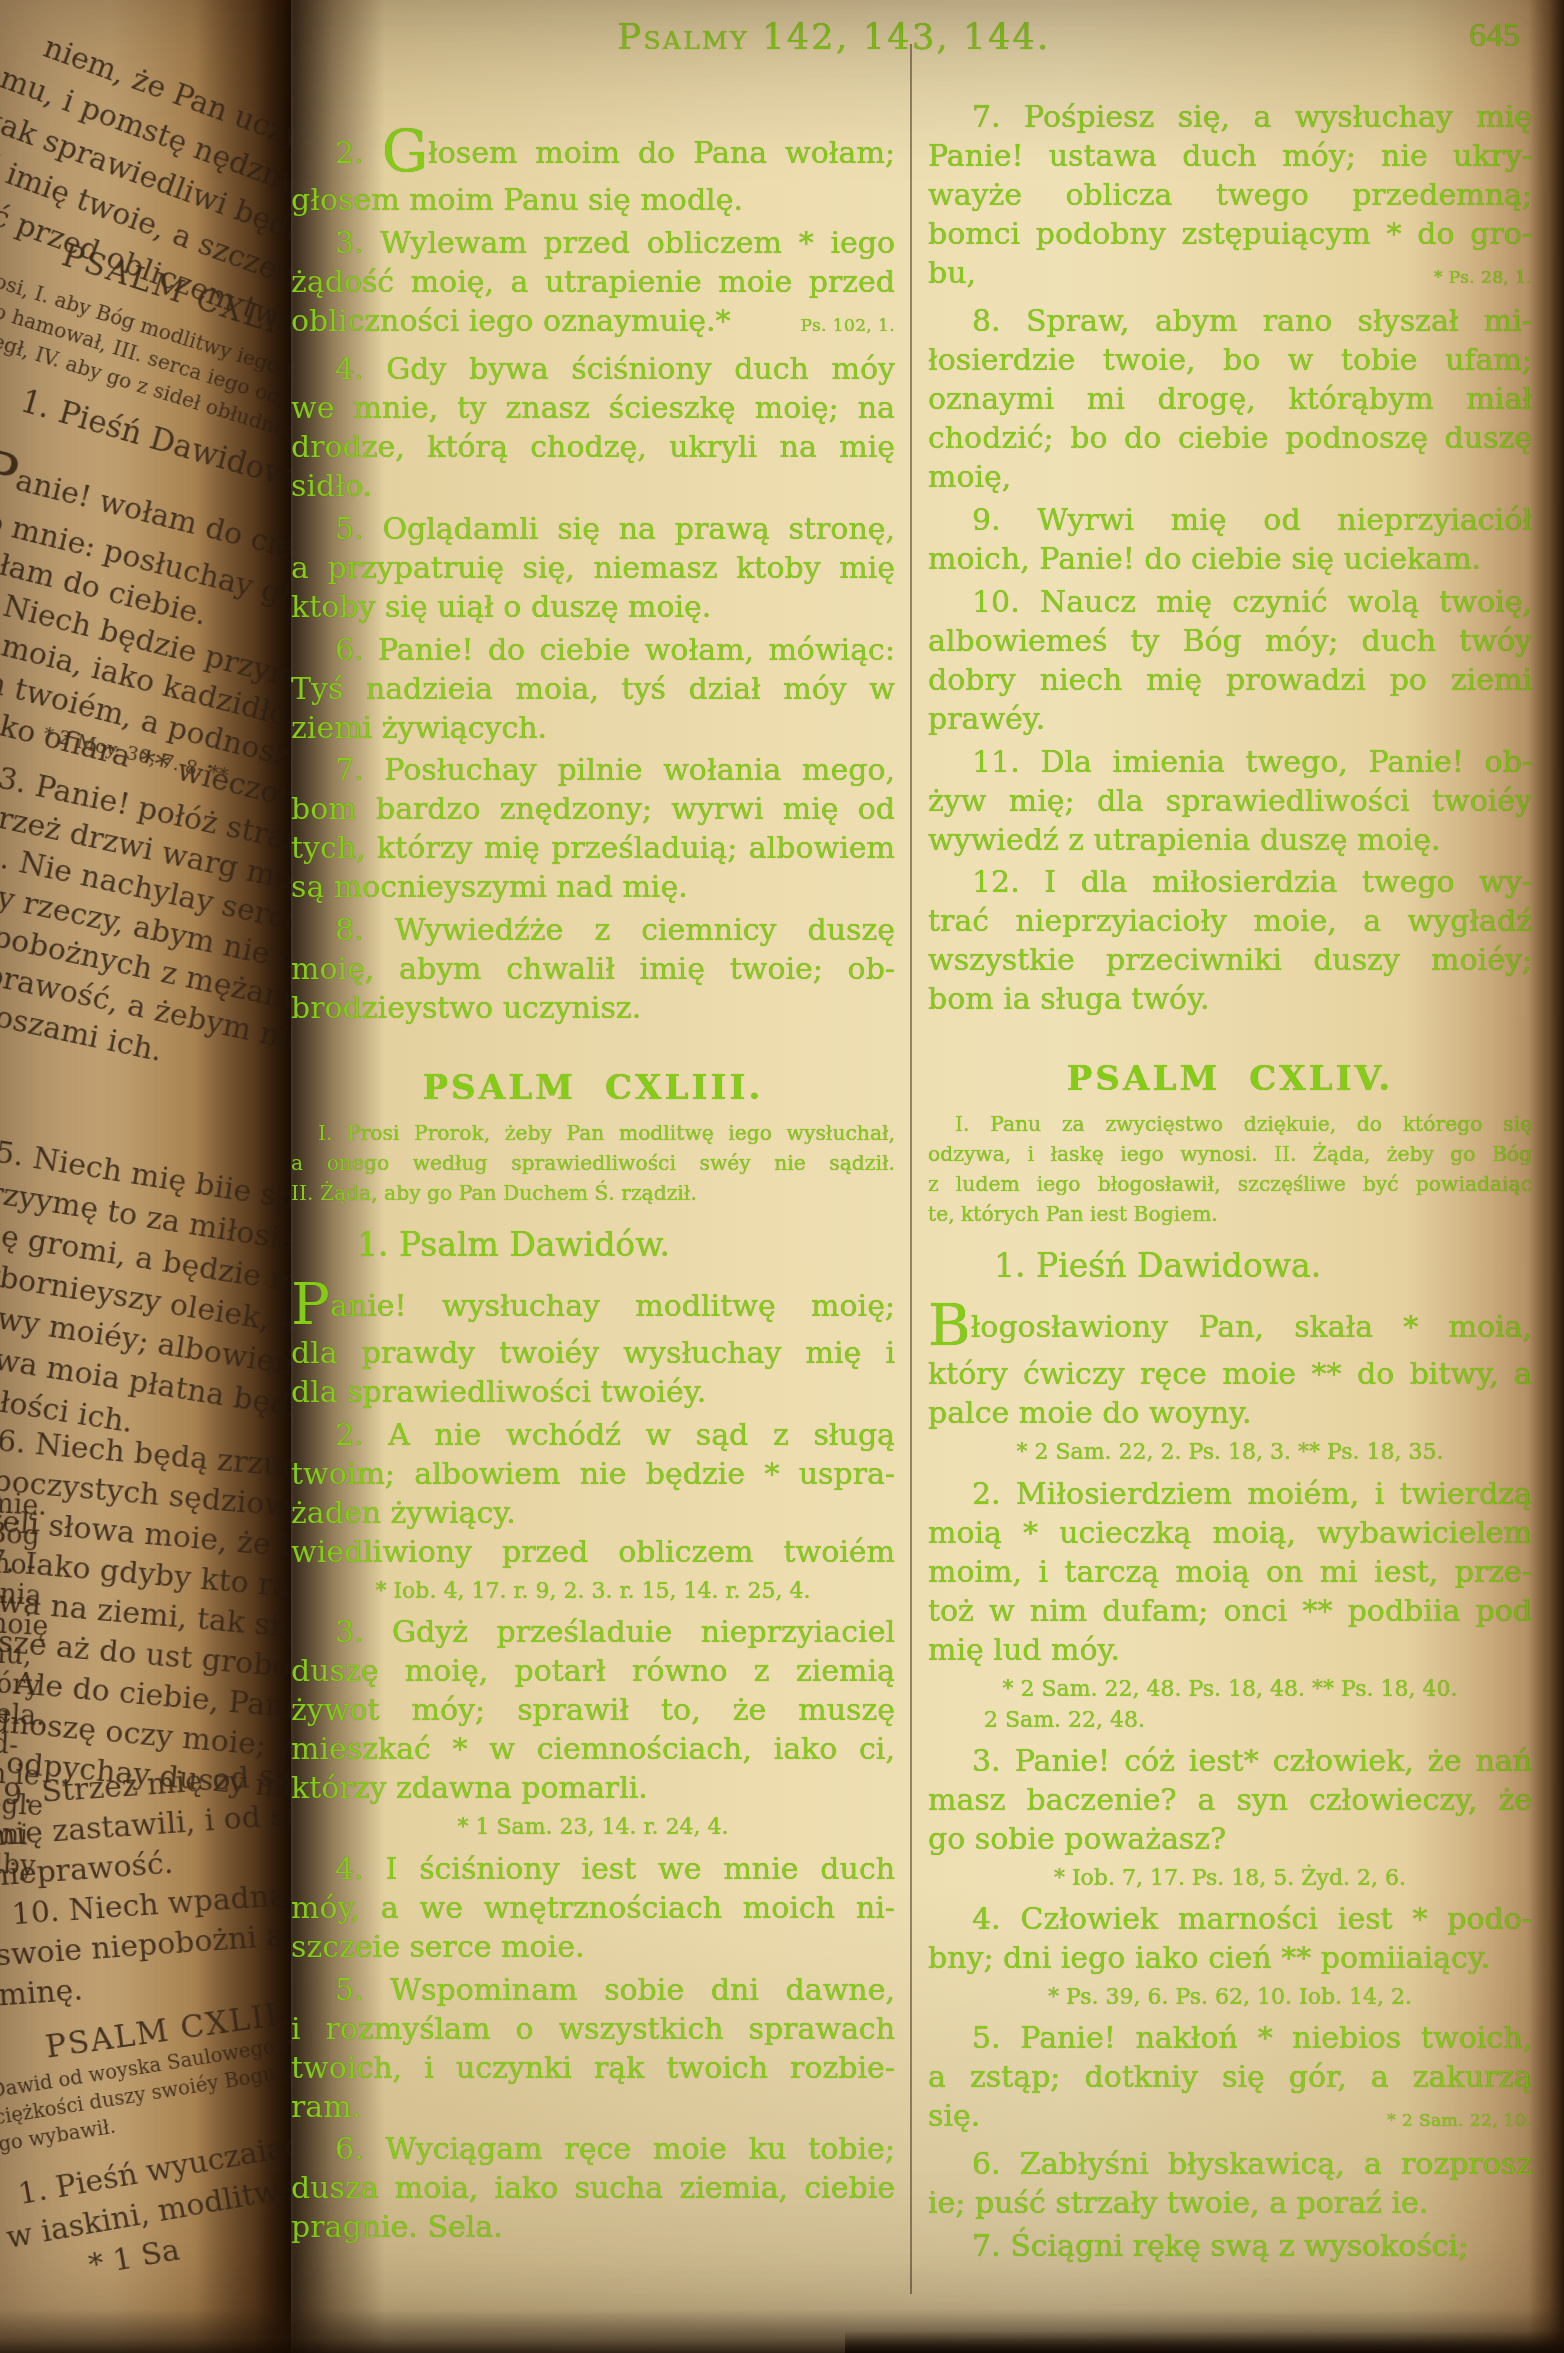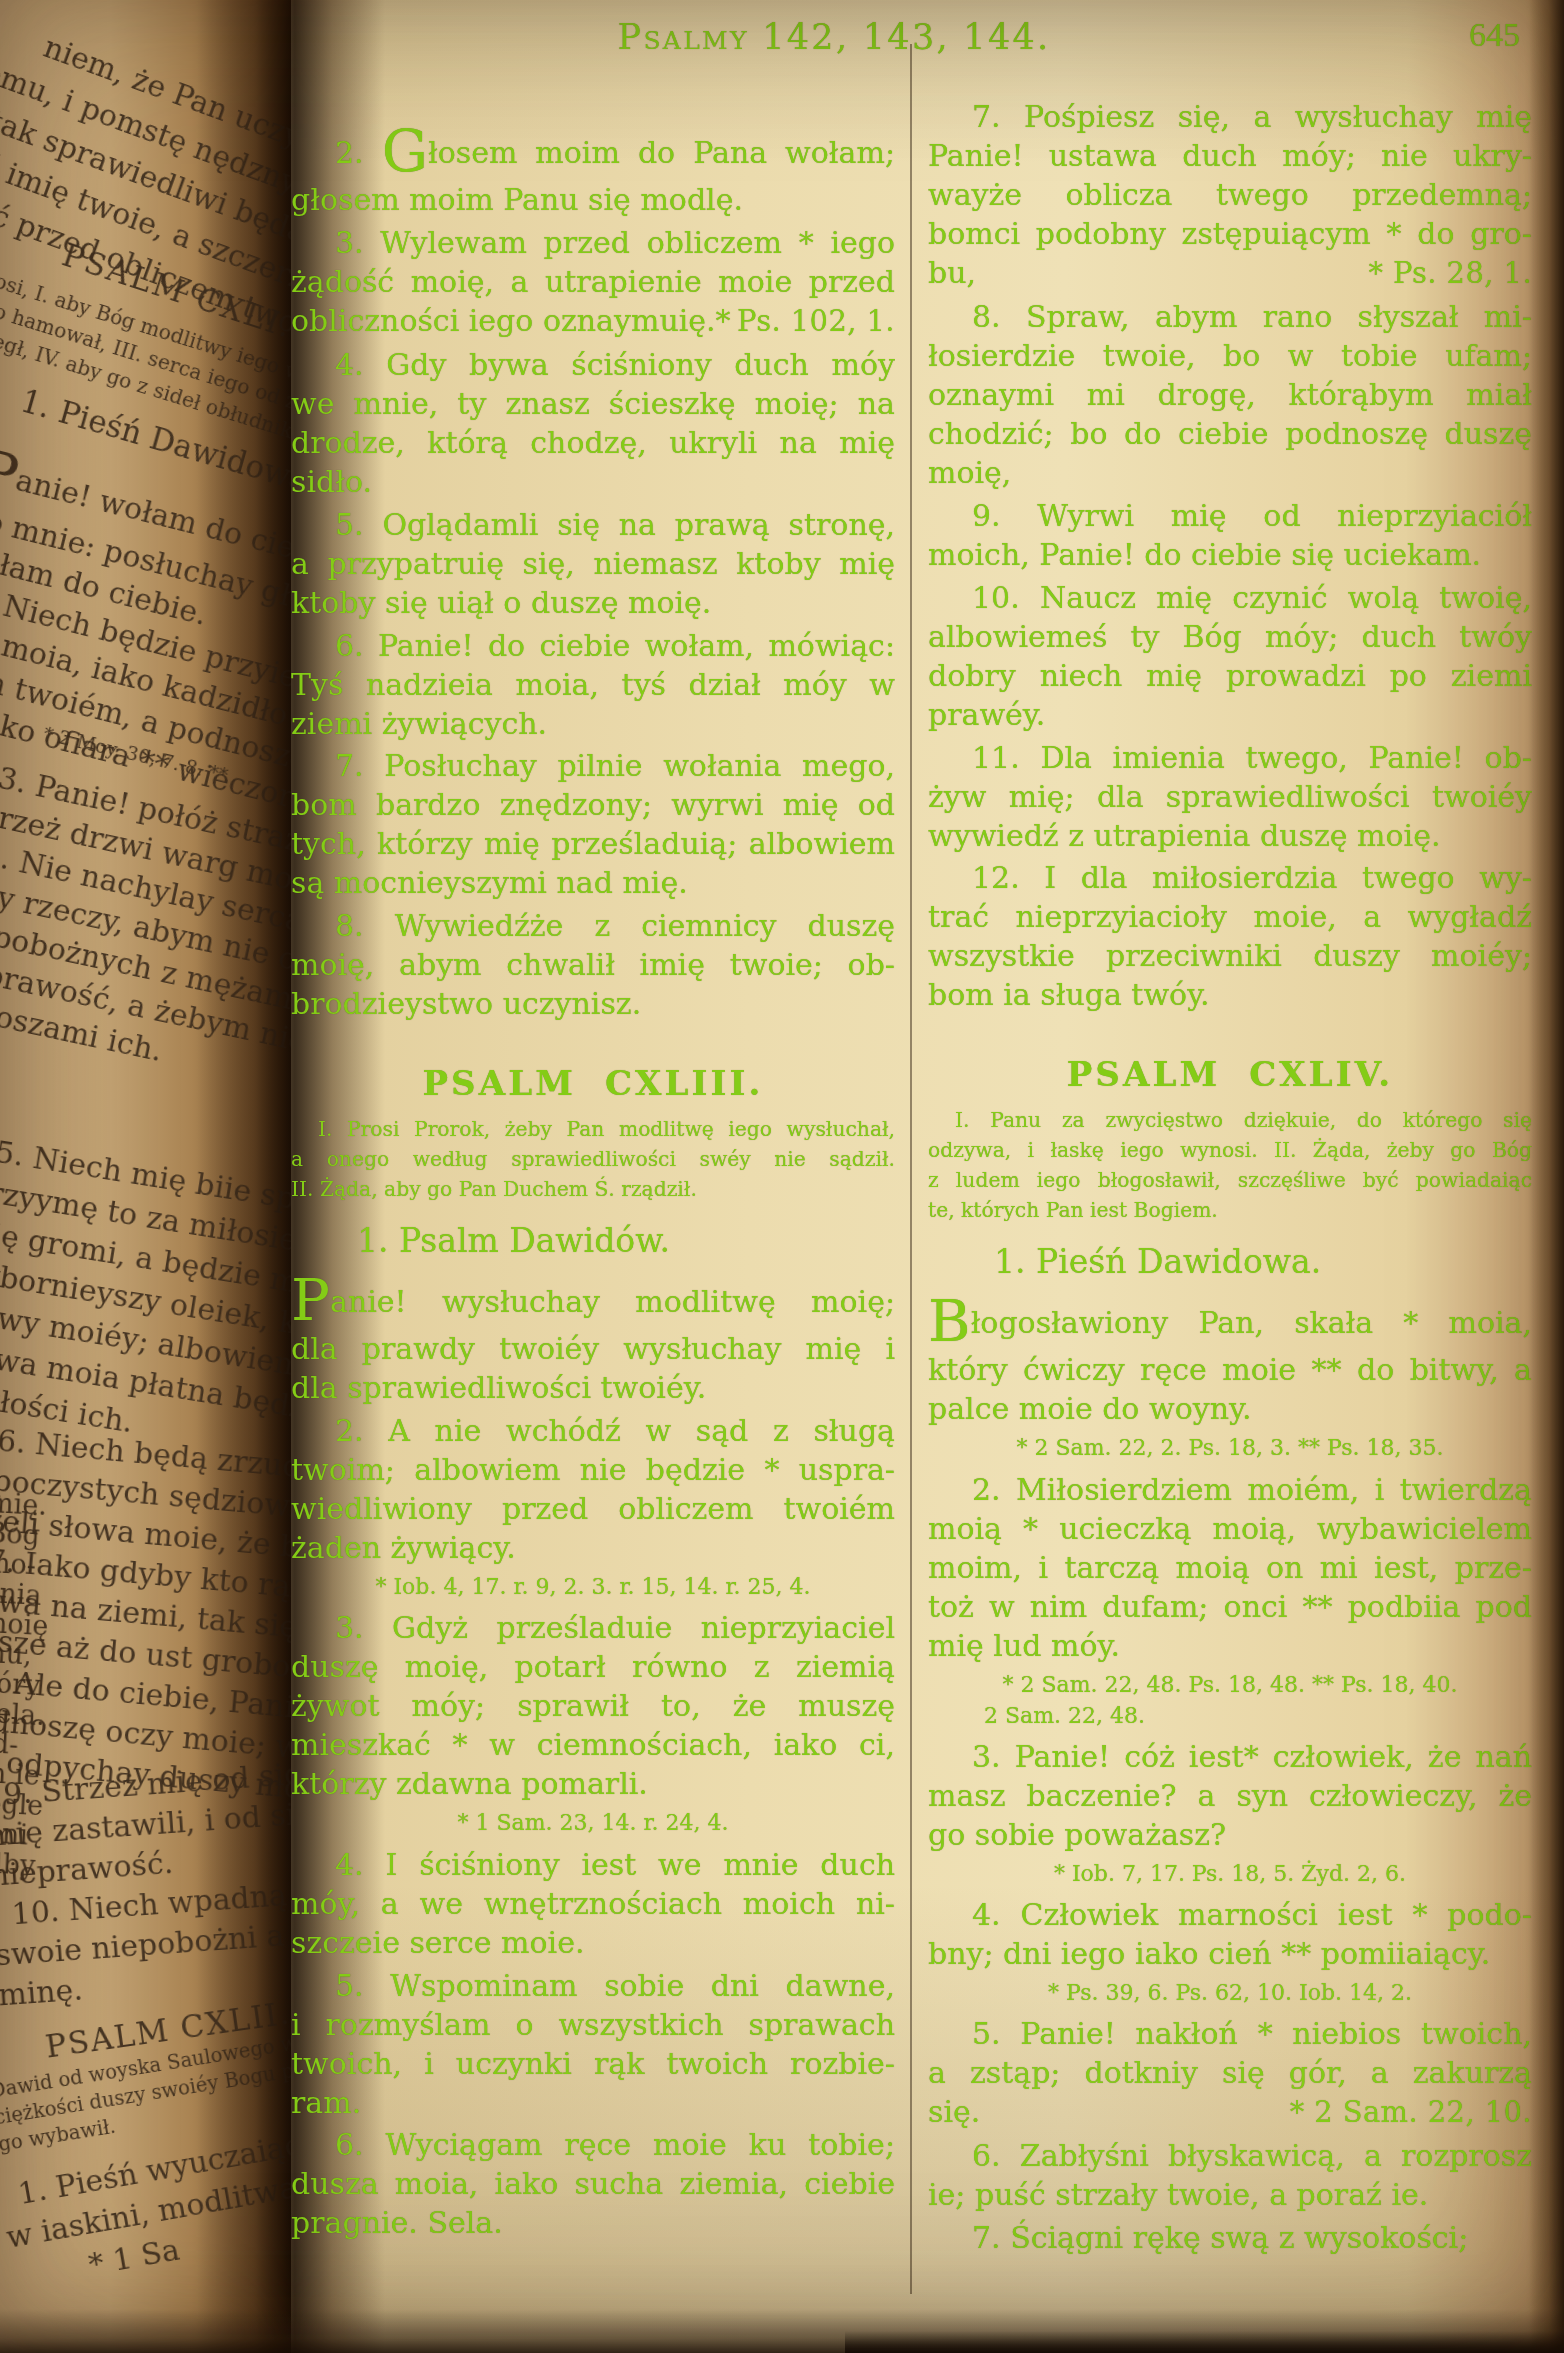--- a/index.html
+++ b/index.html
@@ -38,21 +38,21 @@
   .col{position:absolute;width:604px;font-size:30px;line-height:39px;z-index:5;}
   .col-left{left:291px;top:122px;}
   .col-right{left:928px;top:97px;}
 
   .ln{text-align:justify;text-align-last:justify;overflow:hidden;}
   .ln.last{text-align-last:left;}
   .verse{margin-bottom:3.9px;}
   .verse .ln:first-child{text-indent:44px;}
   .blk.flush .ln:first-child{text-indent:0;}
   .split{display:flex;justify-content:space-between;align-items:baseline;}
-  .refin{font-size:29px;letter-spacing:0.4px;}
+  .refin{font-size:17px;letter-spacing:0.4px;}
   .init{font-size:58px;line-height:1;vertical-align:-7.8px;}
 
   .heading{font-size:34px;text-align:center;letter-spacing:3.1px;word-spacing:14px;
     margin:41px 0 11px;font-weight:700;}
   .intro{font-size:20.3px;line-height:30px;margin:3.1px 0 7.8px;}
   .intro .ln:first-child{text-indent:27px;}
   .subtitle{font-size:33px;margin:17px 0 11px;text-indent:66px;}
   .ref{font-size:22px;line-height:31px;margin:1.6px 0 6.3px;}
   .ref .ln{text-align:center;text-align-last:center;}
   .ref .l2{text-align:center;text-align-last:left;padding-left:56px;}
@@ -218,22 +218,22 @@
       </div>
       <div class="blk subtitle">1. Psalm Dawidów.</div>
       <div class="blk verse flush">
         <div class="ln"><span class="init">P</span><span>anie! wysłuchay modlitwę moię;</span></div>
         <div class="ln">dla prawdy twoiéy wysłuchay mię i</div>
         <div class="ln last">dla sprawiedliwości twoiéy.</div>
       </div>
       <div class="blk verse">
         <div class="ln">2. A nie wchódź w sąd z sługą</div>
         <div class="ln">twoim; albowiem nie będzie * uspra-</div>
+        <div class="ln last">żaden żywiący.</div>
         <div class="ln">wiedliwiony przed obliczem twoiém</div>
-        <div class="ln last">żaden żywiący.</div>
       </div>
       <div class="blk ref">
         <div class="ln">* Iob. 4, 17.  r. 9, 2. 3.  r. 15, 14.  r. 25, 4.</div>
       </div>
       <div class="blk verse">
         <div class="ln">3. Gdyż prześladuie nieprzyiaciel</div>
         <div class="ln">duszę moię, potarł równo z ziemią</div>
         <div class="ln">żywot móy; sprawił to, że muszę</div>
         <div class="ln">mieszkać * w ciemnościach, iako ci,</div>
         <div class="ln last">którzy zdawna pomarli.</div>

